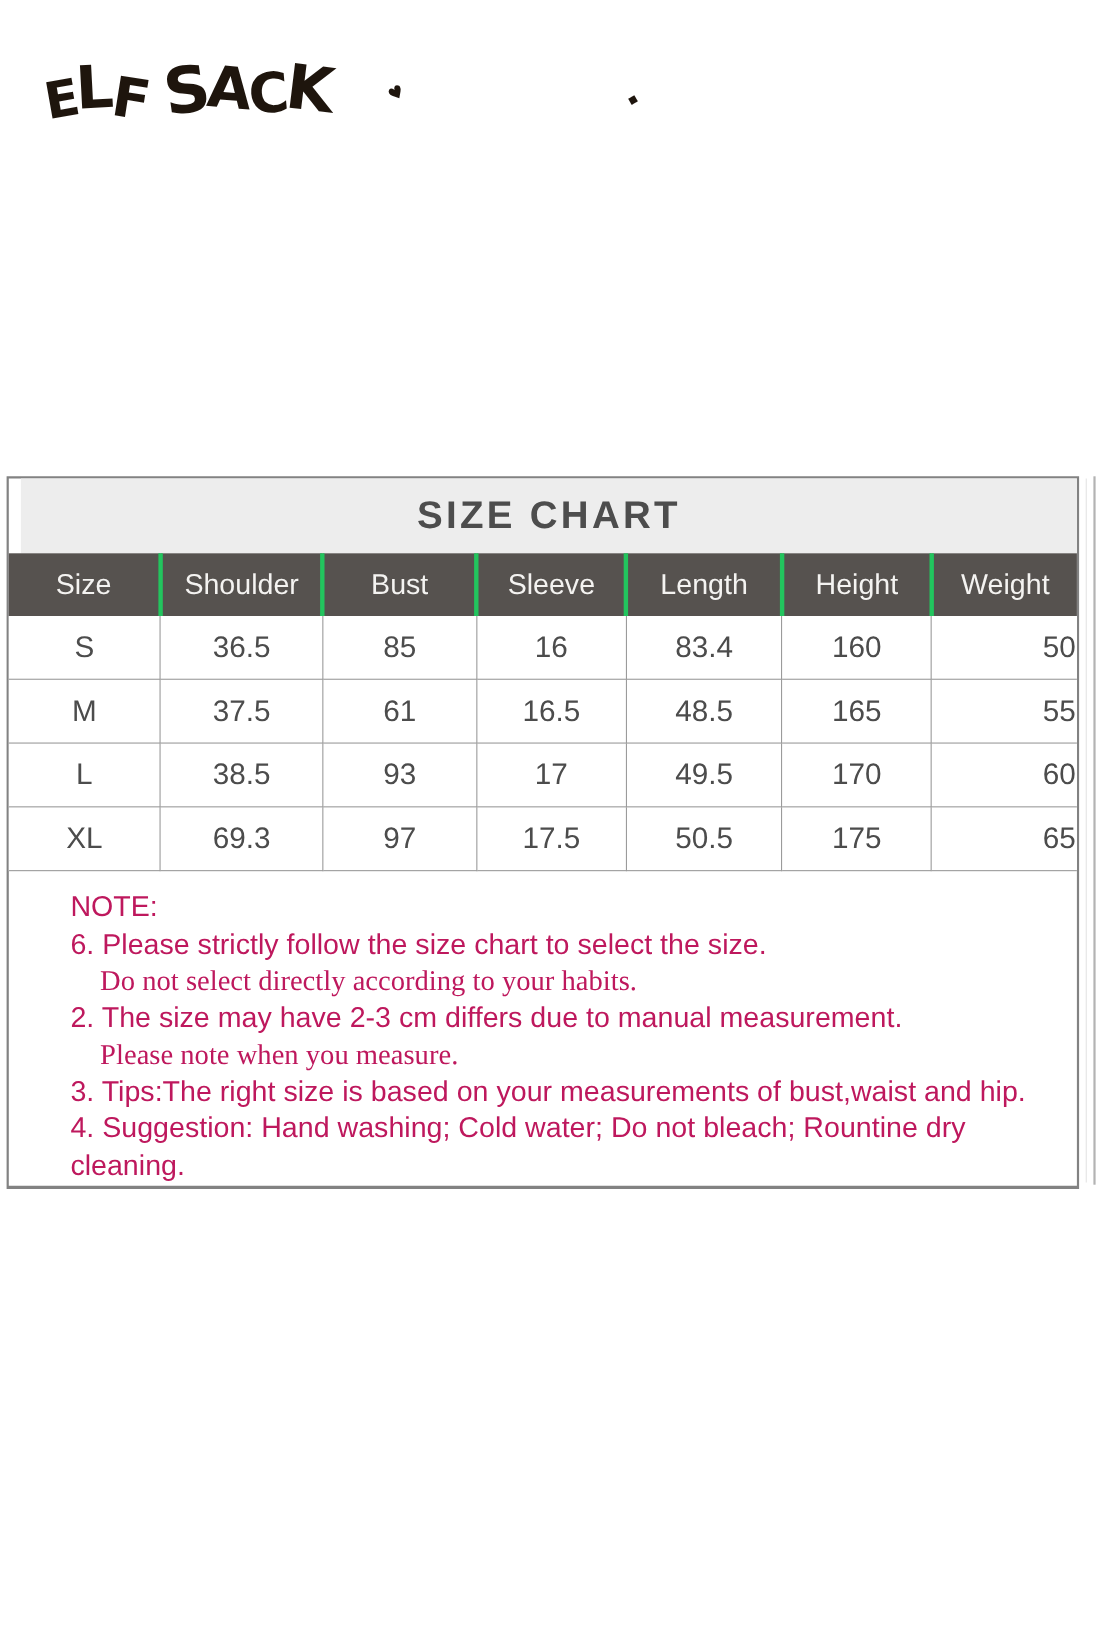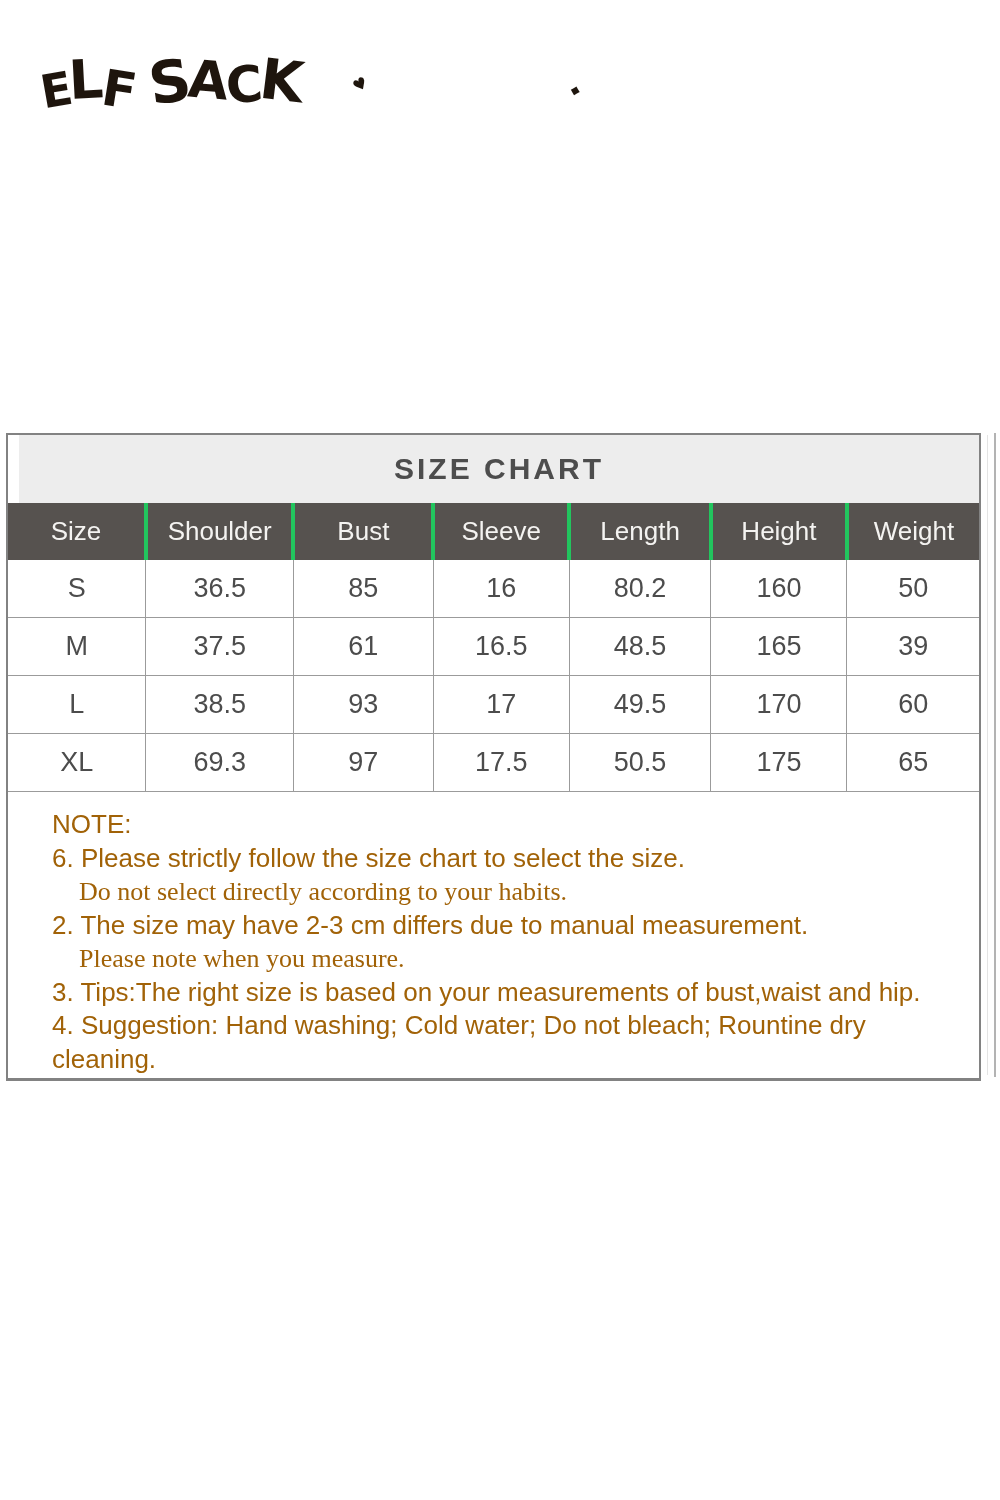--- a/index.html
+++ b/index.html
@@ -45,21 +45,21 @@
     position:absolute; left:6px; top:433px; width:975px;
     box-sizing:border-box;
     border:2px solid #828282;
     border-bottom-width:3px;
     background:#ffffff;
   }
   .banner {
     height:68px;
     background:#ededed;
     display:flex; align-items:center; justify-content:center;
-    font-size:30px; font-weight:bold; letter-spacing:3px;
+    font-size:35px; font-weight:bold; letter-spacing:3px;
     color:#4d4d4d;
     margin-left:11px;
   }
   table {
     width:100%;
     border-collapse:collapse;
     table-layout:fixed;
     padding-left:28px;
   }
   th {
@@ -74,30 +74,30 @@
   td {
     height:55px;
     text-align:center;
     font-size:27px;
     color:#4c4c4c;
     border:1px solid #9b9b9b;
     border-top:none;
     background:#ffffff;
   }
   td:first-child { border-left:none; }
-  td:last-child  { border-right:none; }
+  td:last-child  { border-right:none;text-align:right; }
 
   
   .notes {
     box-sizing:border-box;
     height:286px;
-    padding:16px 20px 0 44px;
+    padding:16px 20px 0 56px;
     font-size:26px;
     line-height:33.5px;
-    color:#a16207;
+    color:#be185d;
   }
   .notes p { margin:0; }
   .notes .cont { padding-left:27px;font-family:Liberation Serif, serif; }
 
   
   .edge-line-light {
     position:absolute; left:987px; top:435px;
     width:1px; height:640px; background:#e4e4e4;
   }
   .edge-line-dark {
@@ -138,32 +138,32 @@
         <th>Height</th>
         <th>Weight</th>
       </tr>
     </thead>
     <tbody>
       <tr>
         <td>S</td>
         <td>36.5</td>
         <td>85</td>
         <td>16</td>
-        <td>80.2</td>
+        <td>83.4</td>
         <td>160</td>
         <td>50</td>
       </tr>
       <tr>
         <td>M</td>
         <td>37.5</td>
         <td>61</td>
         <td>16.5</td>
         <td>48.5</td>
         <td>165</td>
-        <td>39</td>
+        <td>55</td>
       </tr>
       <tr>
         <td>L</td>
         <td>38.5</td>
         <td>93</td>
         <td>17</td>
         <td>49.5</td>
         <td>170</td>
         <td>60</td>
       </tr>

